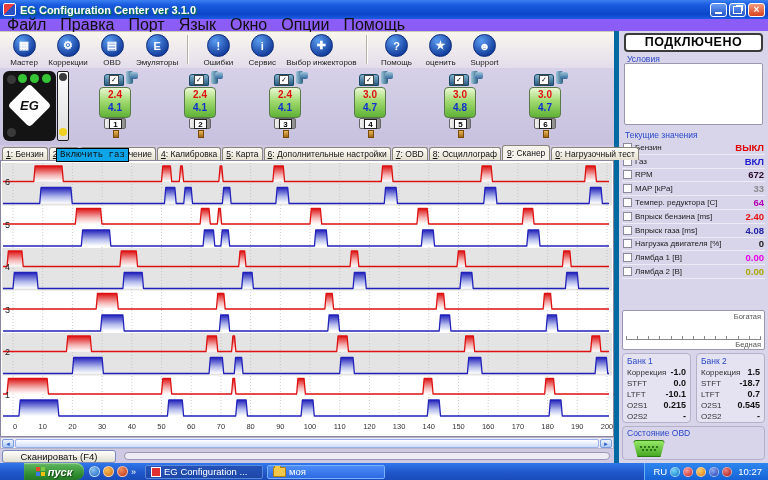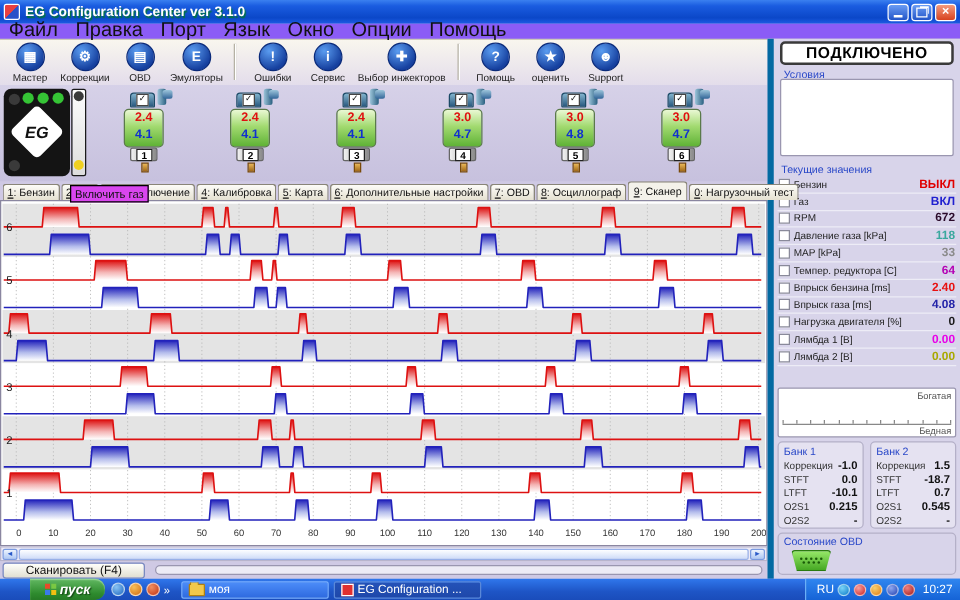--- a/index.html
+++ b/index.html
@@ -58,22 +58,22 @@
   .inj .num{position:absolute;left:13px;top:48px;width:13px;height:10px;background:#fff;border:1px solid #222;
     font-size:8px;font-weight:bold;text-align:center;line-height:10px;box-sizing:border-box;}
   .inj .noz{position:absolute;left:17px;top:59px;width:6px;height:8px;border:1px solid #7a4a08;
     background:linear-gradient(#eab858,#a06818);box-sizing:border-box;}
   
   .tabs{position:absolute;left:2px;top:145px;height:15px;display:flex;align-items:flex-end;z-index:2;}
   .tab{background:linear-gradient(#fdfcf8,#e5e1d1);border:1px solid #898578;border-bottom:none;
     border-radius:3px 3px 0 0;padding:1px 3px 1px 3px;font-size:8.5px;margin-right:1px;color:#111;white-space:nowrap;}
   .tab u{text-decoration:underline;}
   .tab.active{background:#f4f2ea;padding:2px 4px 2px 4px;position:relative;z-index:3;}
-  .tooltip{position:absolute;left:56px;top:148px;height:12px;line-height:12px;padding:0 3px;background:#d946ef;
-    border:1px solid #000;font-size:9px;color:#111;z-index:9;white-space:nowrap;}
+  .tooltip{position:absolute;left:56px;top:148px;height:12px;line-height:12px;padding:0 3px;background:#0ea5e9;
+    border:1px solid #000;font-size:9px;color:#111;z-index:9;white-space:nowrap;font-family:Liberation Mono, monospace;}
   
   .chartwrap{position:absolute;left:0;top:160px;width:614px;height:277px;background:#fff;
     border:1px solid #8a86a0;box-sizing:border-box;}
   
   .hscroll{position:absolute;left:0;top:437px;width:614px;height:12px;background:#eceaf6;
     border:1px solid #b8b4cc;box-sizing:border-box;display:flex;align-items:center;padding:0 1px;}
   .harrow{width:12px;height:9px;background:linear-gradient(#eef4fe,#aec8f4);border:1px solid #7a9ae0;
     border-radius:2px;color:#2a5ac8;font-size:6px;line-height:8px;text-align:center;box-sizing:border-box;}
   .hthumb{flex:1;height:9px;margin:0 1px;background:linear-gradient(#fdfeff,#cfdcf8);
     border:1px solid #98b0e8;border-radius:2px;box-sizing:border-box;}
@@ -514,25 +514,20 @@
           <span class="vlabel">Газ</span>
           <span class="vval" style="color: rgb(32, 32, 208);">ВКЛ</span>
         </div>
         <div class="vrow">
           <span class="vchk"></span>
           <span class="vlabel">RPM</span>
           <span class="vval" style="color: rgb(42, 10, 42);">672</span>
         </div>
         <div class="vrow">
           <span class="vchk"></span>
-          <span class="vlabel">Давление газа [kPa]</span>
-          <span class="vval" style="color: rgb(58, 168, 158);">118</span>
-        </div>
-        <div class="vrow">
-          <span class="vchk"></span>
           <span class="vlabel">MAP [kPa]</span>
           <span class="vval" style="color: rgb(138, 138, 138);">33</span>
         </div>
         <div class="vrow">
           <span class="vchk"></span>
           <span class="vlabel">Темпер. редуктора [C]</span>
           <span class="vval" style="color: rgb(180, 0, 180);">64</span>
         </div>
         <div class="vrow">
           <span class="vchk"></span>
@@ -657,27 +652,27 @@
         </span>
       <span>пуск</span>
     </div>
     <div class="qlaunch">
       <div class="qico" style="background:radial-gradient(circle at 35% 30%,#8ac4f4,#1a64c0);"></div>
       <div class="qico" style="background:radial-gradient(circle at 35% 30%,#f8c05a,#d06a10);"></div>
       <div class="qico" style="background:radial-gradient(circle at 35% 30%,#f09060,#c03010);"></div>
       <div class="qmore">»</div>
     </div>
     <div id="taskbuttons" style="display:flex;">
+        <div class="task pressed">
+          <span class="tico-app"></span>
+          <span>EG Configuration ...</span>
+        </div>
         <div class="task">
           <span class="tico-folder"></span>
           <span>моя</span>
-        </div>
-        <div class="task pressed">
-          <span class="tico-app"></span>
-          <span>EG Configuration ...</span>
         </div>
       </div>
     <div class="tray">
       <span>RU</span>
       <div class="trico" style="background:radial-gradient(circle at 35% 30%,#7ad4f8,#0a7ac8);"></div>
       <div class="trico" style="background:radial-gradient(circle at 35% 30%,#f8a0a0,#c82020);"></div>
       <div class="trico" style="background:radial-gradient(circle at 35% 30%,#f8d070,#e07a10);"></div>
       <div class="trico" style="background:radial-gradient(circle at 35% 30%,#90a8f0,#2040b0);"></div>
       <div class="trico" style="background:radial-gradient(circle at 35% 30%,#f08080,#a01818);"></div>
       <span class="clock">10:27</span>

